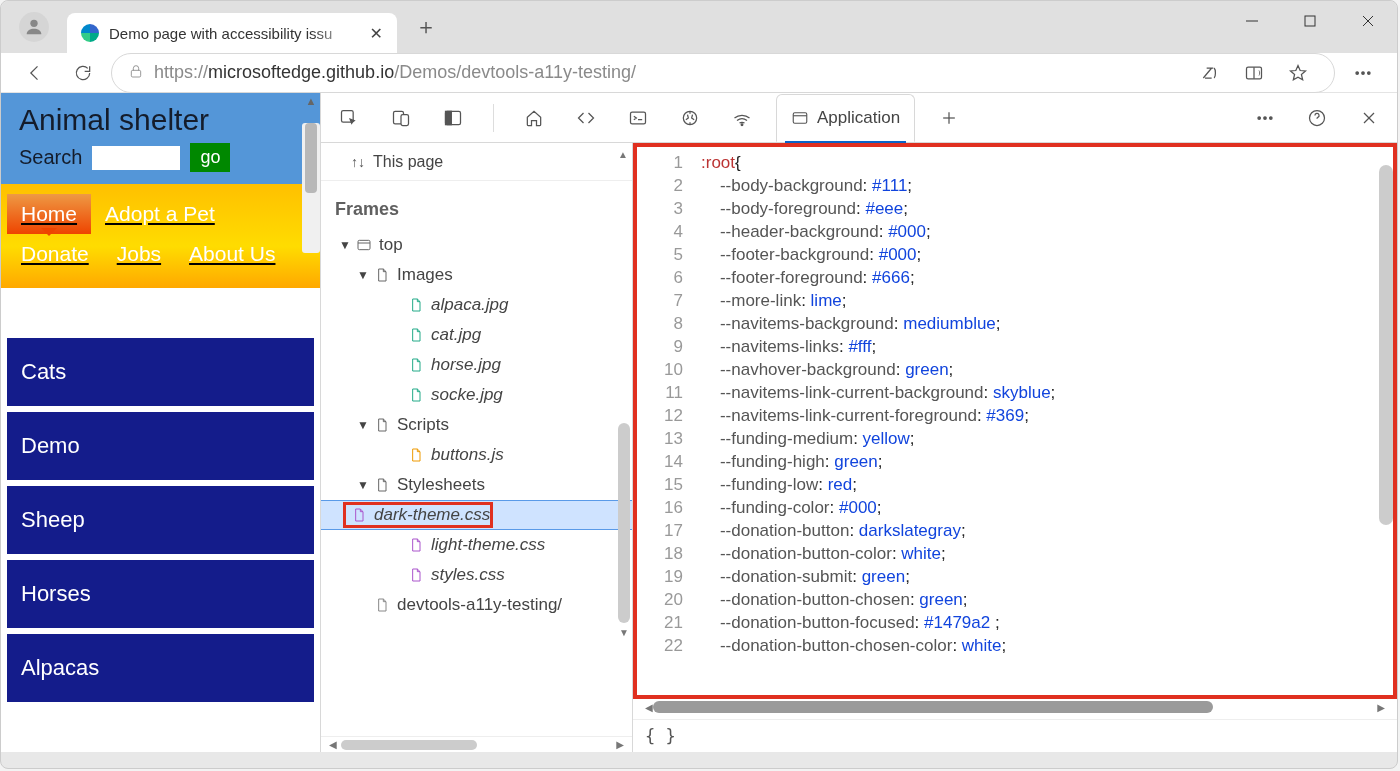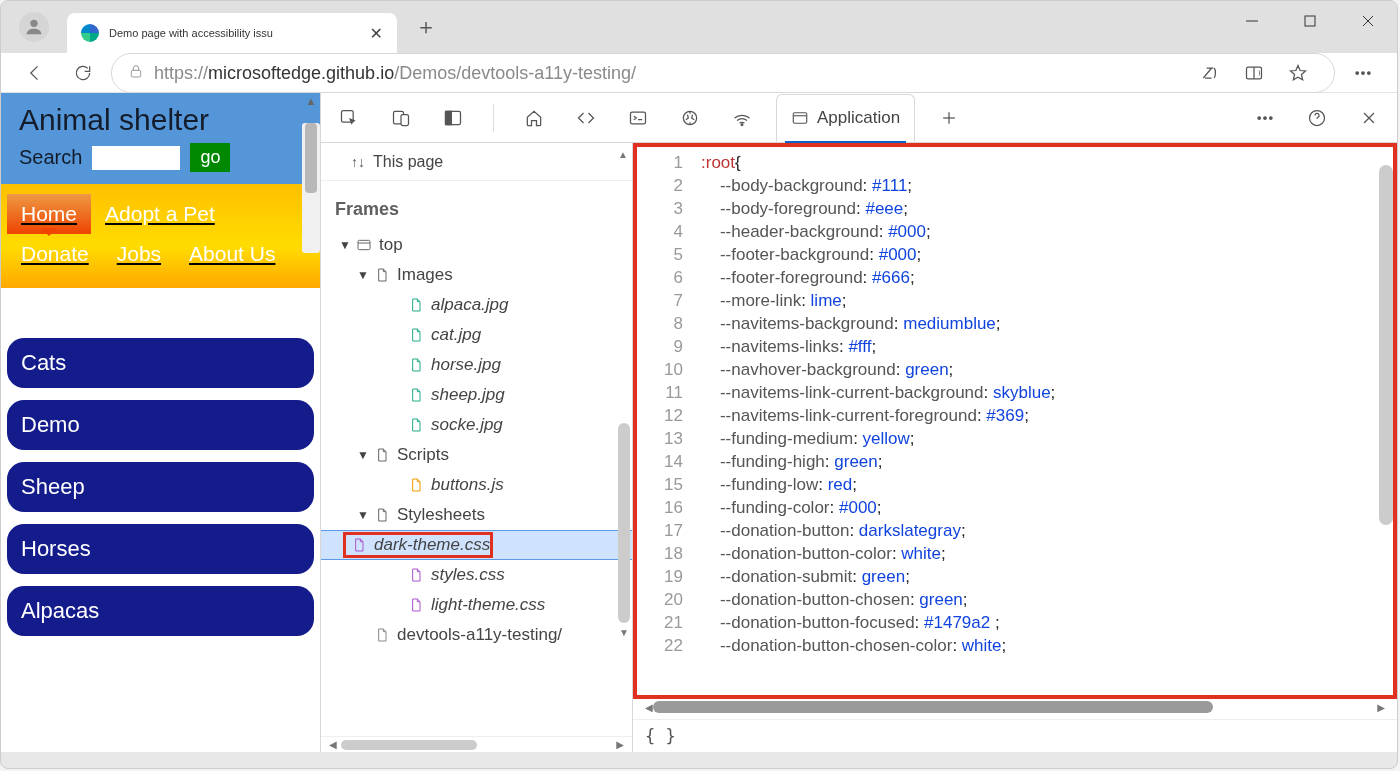--- a/index.html
+++ b/index.html
@@ -5,28 +5,28 @@
 * { margin: 0; padding: 0; box-sizing: border-box; font-family: "Segoe UI", sans-serif; }
 body { background: #f3f3f3; width: 1400px; height: 771px; overflow: hidden; }
 
 
 .browser-chrome { background: #e8e8e8; border: 1px solid #ccc; border-radius: 8px; width: 1398px; height: 769px; position: relative; }
 .titlebar { display: flex; align-items: center; height: 52px; background: #e0e0e0; border-radius: 8px 8px 0 0; position: relative; }
 .profile-avatar { width: 30px; height: 30px; border-radius: 50%; background: #d5d5d5; margin: 0 18px; display: flex; align-items: center; justify-content: center; }
 .profile-avatar svg { width: 22px; height: 22px; fill: #888; }
 .tab { background: #fff; border-radius: 8px 8px 0 0; height: 40px; margin-top: 12px; display: flex; align-items: center; padding: 0 14px; min-width: 330px; max-width: 360px; position: relative; }
 .tab-favicon { width: 18px; height: 18px; border-radius: 50%; background: conic-gradient(#36c 0 25%, #0a8 0 50%, #3c8 0 75%, #08c 0); margin-right: 10px; flex-shrink:0;}
-.tab-title { font-size: 11px; color: #333; white-space: nowrap; overflow: hidden; text-overflow: clip; flex: 1; -webkit-mask-image: linear-gradient(to right, black 80%, transparent 100%); }
+.tab-title { font-size: 15px; color: #333; white-space: nowrap; overflow: hidden; text-overflow: clip; flex: 1; -webkit-mask-image: linear-gradient(to right, black 80%, transparent 100%); }
 .tab-close { margin-left: 8px; color: #444; font-size: 16px; cursor: pointer; }
 .new-tab { margin-left: 14px; font-size: 22px; color: #555; cursor: pointer; padding: 4px; }
 .window-controls { position: absolute; right: 0; top: 0; display: flex; height: 40px; }
 .window-controls div { width: 58px; display: flex; align-items: center; justify-content: center; font-size: 16px; color: #333; cursor: pointer; }
 .window-controls svg { width: 14px; height: 14px; stroke: #333; stroke-width: 1; fill: none; }
 
-.toolbar { background: #fff; height: 40px; display: flex; padding: 0 14px; gap: 8px; border-bottom: 1px solid #e4e4e4;}
+.toolbar { background: #fff; height: 40px; display: flex; align-items: center; padding: 0 14px; gap: 8px; border-bottom: 1px solid #e4e4e4;}
 .tbtn { width: 40px; height: 40px; display: flex; align-items: center; justify-content: center; border-radius: 6px; cursor: pointer; }
 .tbtn svg { width: 20px; height: 20px; stroke: #555; fill: none; stroke-width: 1.5; }
 .addressbar { flex: 1; height: 40px; border: 1px solid #d8d8d8; border-radius: 20px; background: #fff; display: flex; align-items: center; padding: 0 16px; gap: 10px; }
 .addressbar .lock svg { width: 16px; height: 16px; stroke: #666; fill: none; }
 .addressbar .url { flex: 1; color: #8a8a8a; font-size: 18px; white-space: nowrap; overflow: hidden; }
 .addressbar .url .host { color: #333; }
 .right-icons { display: flex; gap: 4px; margin-left: 10px; }
 
 
 .content { display: flex; height: calc(100% - 108px); background: #fff; }
@@ -42,21 +42,21 @@
 .demo-search { display: flex; align-items: center; gap: 10px; margin-top: 6px; }
 .demo-search label { color: #141c2b; font-size: 20px; }
 .demo-search input { width: 88px; height: 24px; border: none; background: #fff; }
 .demo-search button { background: #080; color: #fff; border: none; padding: 4px 10px; font-size: 18px; cursor: pointer; }
 .demo-nav { background: linear-gradient(to bottom, #ffc000, #ffdc00 60%, #ffa800); padding: 10px 0 14px; }
 .demo-nav ul { list-style: none; display: flex; flex-wrap: wrap; padding: 0 6px; text-decoration: underline; }
 .demo-nav li { color: #fff; font-size: 21px; padding: 8px 14px; cursor: pointer; white-space: nowrap; }
 .demo-nav li.current { background: linear-gradient(#e94, #e40); position: relative; }
 .demo-nav li.current::after { content: ""; position: absolute; left: 50%; bottom: -10px; transform: translateX(-50%); border: 8px solid transparent; border-top-color: #e40; }
 .demo-sidenav { padding: 50px 6px 0; }
-.demo-sidenav a { display: block; background: #141c8b; color: #fff; font-size: 22px; padding: 12px 14px; margin-bottom: 12px; text-decoration: none; border-radius: 17px; }
+.demo-sidenav a { display: block; background: #141c8b; color: #fff; font-size: 22px; padding: 21px 14px; margin-bottom: 6px; text-decoration: none; }
 
 
 .devtools { flex: 1; display: flex; flex-direction: column; border-left: 1px solid #d8d8d8; }
 .dt-tabbar { height: 50px; border-bottom: 1px solid #d8d8d8; display: flex; align-items: center; padding: 0 10px; gap: 16px; }
 .dt-tabbar .dti { width: 36px; height: 36px; display: flex; align-items: center; justify-content: center; cursor: pointer; border-radius: 4px; }
 .dt-tabbar .dti svg { width: 20px; height: 20px; stroke: #555; fill: none; stroke-width: 1.5; }
 .dt-tabbar .sep { width: 1px; height: 28px; background: #ddd; margin: 0 6px; }
 .dt-tab { display: flex; align-items: center; gap: 8px; padding: 0 14px; height: 48px; cursor: pointer; font-size: 17px; color: #444; position: relative; }
 .dt-tab.active { border: 1px solid #d8d8d8; border-bottom-color: #fff; border-radius: 6px 6px 0 0; margin-bottom: -1px; background: #fff; }
 .dt-tab.active::after { content: ""; position: absolute; left: 8px; right: 8px; bottom: -3px; height: 3px; background: #0a63c7; }
@@ -370,30 +370,20 @@
                   <span>horse.jpg</span>
                 </div>
                 <div class="tree-row depth2">
                   <span class="caret"></span>
                   <span class="icon">
                     <svg viewBox="0 0 24 24" stroke="#2a8">
                       <path d="M7 3h7l4 4v14H7z"></path>
                       <path d="M14 3v4h4"></path>
                     </svg>
                   </span>
-                  <span>sheep.jpg</span>
-                </div>
-                <div class="tree-row depth2">
-                  <span class="caret"></span>
-                  <span class="icon">
-                    <svg viewBox="0 0 24 24" stroke="#2a8">
-                      <path d="M7 3h7l4 4v14H7z"></path>
-                      <path d="M14 3v4h4"></path>
-                    </svg>
-                  </span>
                   <span>socke.jpg</span>
                 </div>
                 <div class="tree-row depth1">
                   <span class="caret">▼</span>
                   <span class="icon">
                     <svg viewBox="0 0 24 24" stroke="#666">
                       <path d="M7 3h7l4 4v14H7z"></path>
                       <path d="M14 3v4h4"></path>
                     </svg>
                   </span>
@@ -432,31 +422,31 @@
                   </span>
                 </div>
                 <div class="tree-row depth2">
                   <span class="caret"></span>
                   <span class="icon">
                     <svg viewBox="0 0 24 24" stroke="#a5c">
                       <path d="M7 3h7l4 4v14H7z"></path>
                       <path d="M14 3v4h4"></path>
                     </svg>
                   </span>
+                  <span>light-theme.css</span>
+                </div>
+                <div class="tree-row depth2">
+                  <span class="caret"></span>
+                  <span class="icon">
+                    <svg viewBox="0 0 24 24" stroke="#a5c">
+                      <path d="M7 3h7l4 4v14H7z"></path>
+                      <path d="M14 3v4h4"></path>
+                    </svg>
+                  </span>
                   <span>styles.css</span>
-                </div>
-                <div class="tree-row depth2">
-                  <span class="caret"></span>
-                  <span class="icon">
-                    <svg viewBox="0 0 24 24" stroke="#a5c">
-                      <path d="M7 3h7l4 4v14H7z"></path>
-                      <path d="M14 3v4h4"></path>
-                    </svg>
-                  </span>
-                  <span>light-theme.css</span>
                 </div>
                 <div class="tree-row depth1">
                   <span class="caret"></span>
                   <span class="icon">
                     <svg viewBox="0 0 24 24" stroke="#888">
                       <path d="M7 3h7l4 4v14H7z"></path>
                       <path d="M14 3v4h4"></path>
                     </svg>
                   </span>
                   <span>devtools-a11y-testing/</span>

